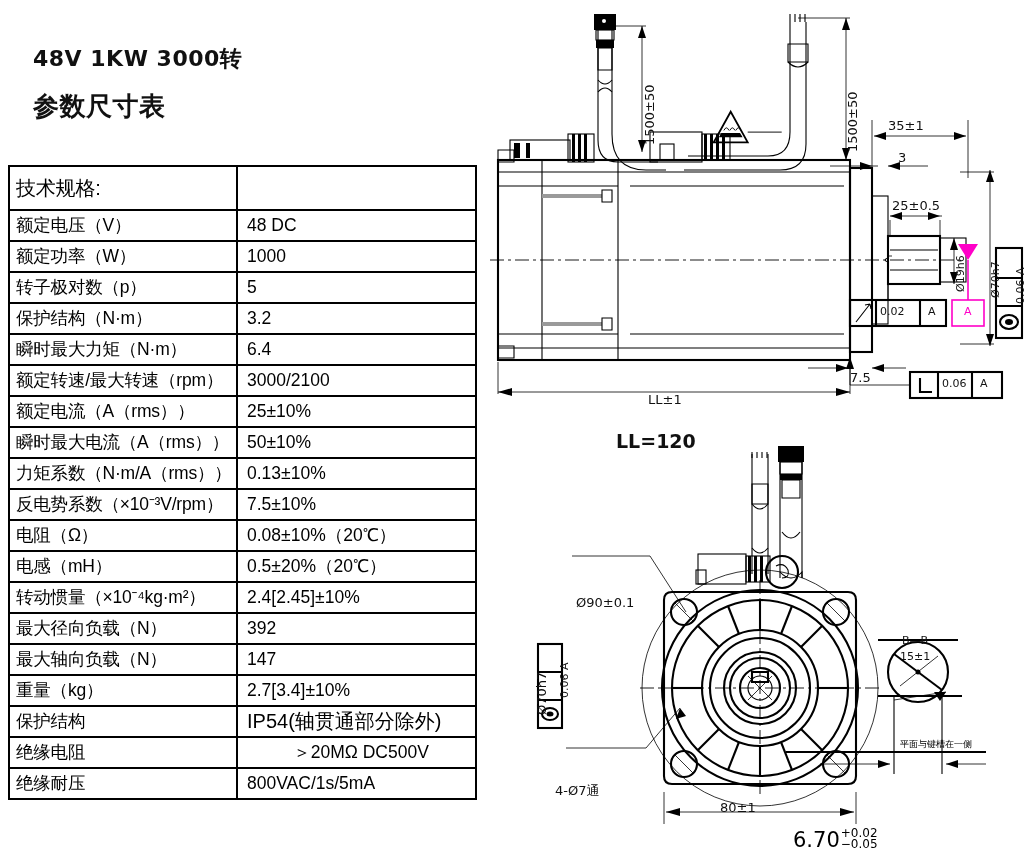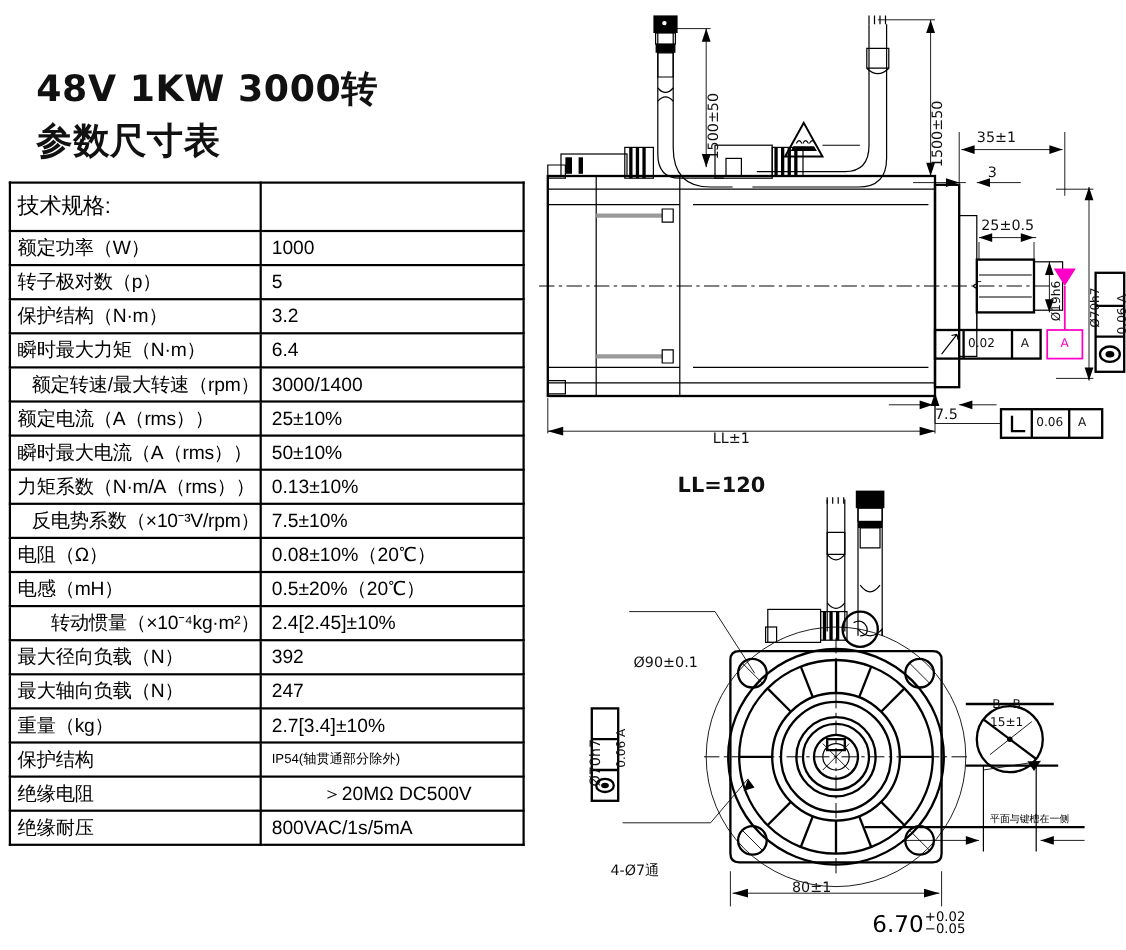--- a/index.html
+++ b/index.html
@@ -27,22 +27,22 @@
     left: 33px; top: 38px;
     width: 440px;
   }
   .title-line {
     font-family: "DejaVu Sans", "Liberation Sans", sans-serif;
     font-weight: bold;
     color: #111;
     letter-spacing: 0.5px;
     white-space: nowrap;
   }
-  #title-main { font-size: 33px; line-height: 42px; margin-top: 22px; }
-  #title-sub  { font-size: 33px; line-height: 48px; margin-top: 2px; }
+  #title-main { font-size: 22px; line-height: 42px; }
+  #title-sub  { font-size: 26px; line-height: 48px; margin-top: 2px; }
 
   
   #spec-table {
     position: absolute;
     left: 8px; top: 165px;
     width: 467px;
     border-collapse: collapse;
     table-layout: fixed;
     background: #fff;
   }
@@ -60,21 +60,21 @@
     overflow: hidden;
   }
   #spec-table tr.header-row td {
     height: 42px;
     line-height: 42px;
     font-size: 20px;
   }
   #spec-table td.val { padding-left: 9px; }
   #spec-table td.label { letter-spacing: -0.2px; }
   .tight { letter-spacing: -1.4px; font-size: 16.5px; }
-  .tighter { letter-spacing: -1.9px; font-size: 16px; text-align: right; }
+  .tighter { letter-spacing: -1.9px; font-size: 16px; }
   .center-val { text-align: center; padding-left: 0; }
 
   
   #right-panel {
     position: absolute;
     left: 490px; top: 0;
     width: 534px; height: 864px;
   }
   .dim-text {
     position: absolute;
@@ -119,38 +119,42 @@
         <col class="c-label">
         <col class="c-value">
       </colgroup>
     <tbody>
       <tr class="header-row">
         <td class="label">技术规格:</td>
         <td class="val"></td>
       </tr>
 
       <tr>
+        <td class="label">额定电压（V）</td>
+        <td class="val">48  DC</td>
+      </tr>
+      <tr>
         <td class="label">额定功率（W）</td>
         <td class="val">1000</td>
       </tr>
       <tr>
         <td class="label">转子极对数（p）</td>
         <td class="val">5</td>
       </tr>
       <tr>
         <td class="label">保护结构（N·m）</td>
         <td class="val">3.2</td>
       </tr>
       <tr>
         <td class="label">瞬时最大力矩（N·m）</td>
         <td class="val">6.4</td>
       </tr>
       <tr>
         <td class="label tighter">额定转速/最大转速（rpm）</td>
-        <td class="val">3000/1400</td>
+        <td class="val">3000/2100</td>
       </tr>
       <tr>
         <td class="label">额定电流（A（rms））</td>
         <td class="val">25±10%</td>
       </tr>
       <tr>
         <td class="label tight">瞬时最大电流（A（rms））</td>
         <td class="val">50±10%</td>
       </tr>
       <tr>
@@ -172,29 +176,29 @@
       <tr>
         <td class="label tighter">转动惯量（×10⁻⁴kg·m²）</td>
         <td class="val">2.4[2.45]±10%</td>
       </tr>
       <tr>
         <td class="label">最大径向负载（N）</td>
         <td class="val">392</td>
       </tr>
       <tr>
         <td class="label">最大轴向负载（N）</td>
-        <td class="val">247</td>
+        <td class="val">147</td>
       </tr>
       <tr>
         <td class="label">重量（kg）</td>
         <td class="val">2.7[3.4]±10%</td>
       </tr>
       <tr>
         <td class="label">保护结构</td>
-        <td class="val" style="font-size:12px;">IP54(轴贯通部分除外)</td>
+        <td class="val" style="font-size:20px;">IP54(轴贯通部分除外)</td>
       </tr>
       <tr>
         <td class="label">绝缘电阻</td>
         <td class="val center-val">＞20MΩ    DC500V</td>
       </tr>
       <tr>
         <td class="label">绝缘耐压</td>
         <td class="val">800VAC/1s/5mA</td>
       </tr>
     </tbody>

